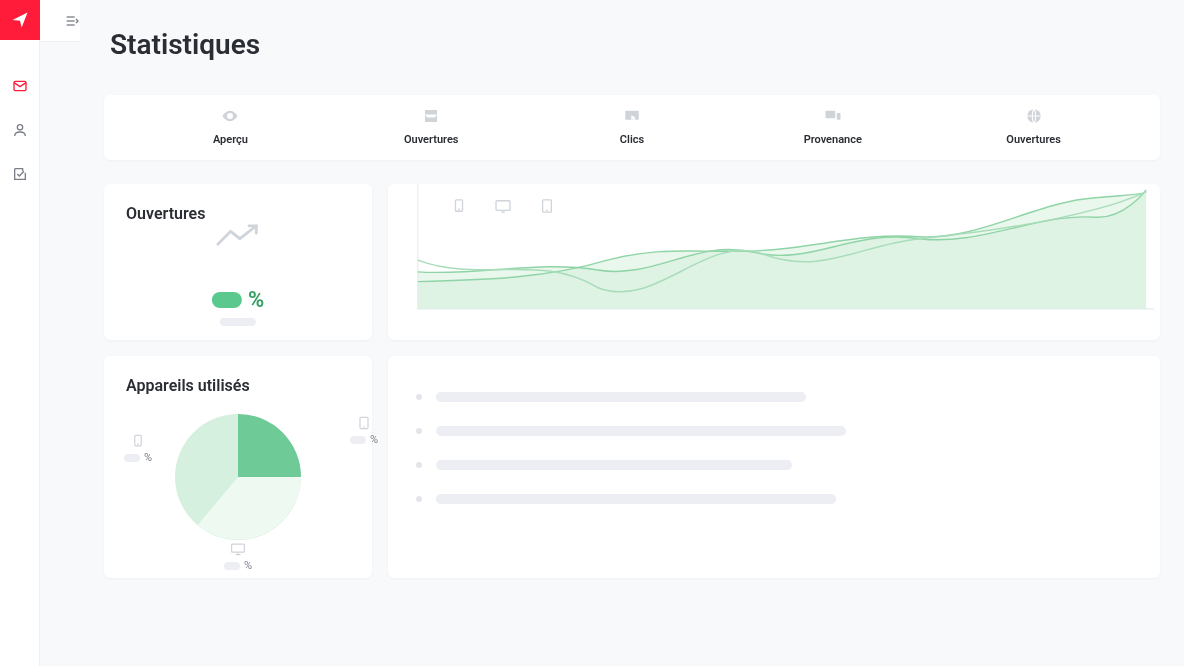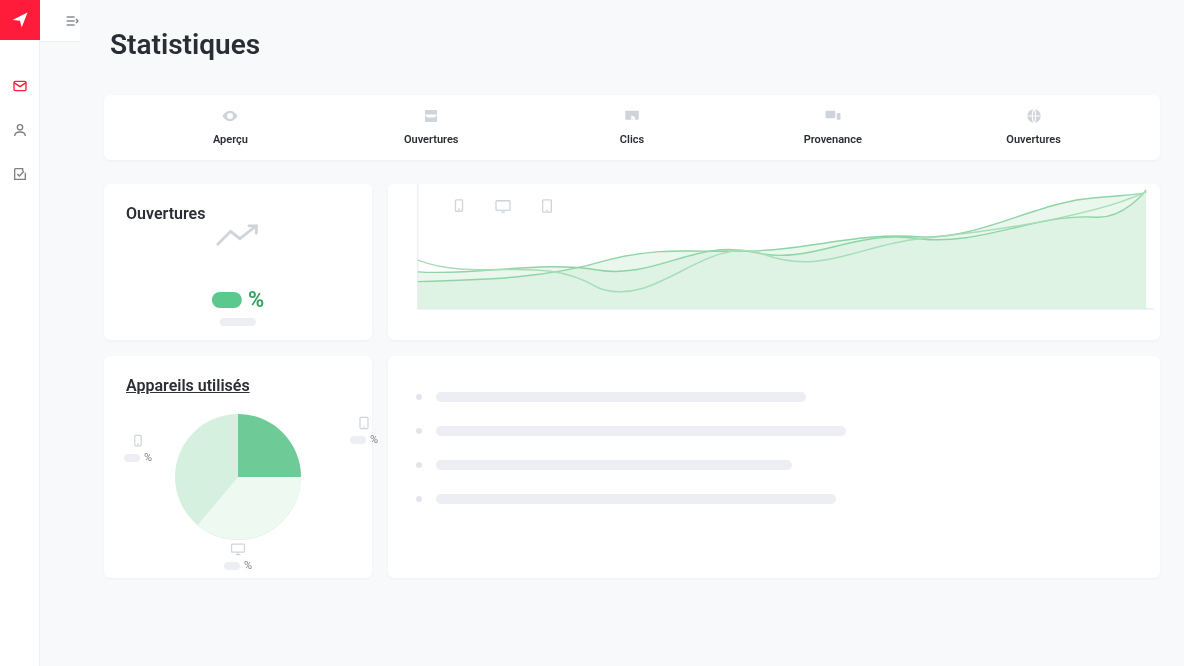--- a/index.html
+++ b/index.html
@@ -33,21 +33,21 @@
   .open-stat { display:flex; flex-direction:column; align-items:center; position:absolute; left:50%; transform:translateX(-50%); bottom:14px; gap:6px; }
   .open-stat-row { display:flex; align-items:center; gap:6px; }
   .pill-green { width: 30px; height:16px; border-radius:8px; background:#5bc98e; }
   .pct-green { font-size:22px; font-weight:600; color:#2f9e5f; }
   .bar-skel { width:36px; height:8px; border-radius:4px; background:#eceef3; }
   .card-chart { flex:1; height:156px; padding:14px 18px 8px; position:relative; }
   .chart-legend { position:absolute; left:62px; top:14px; display:flex; gap:26px; }
   .legend-icon { width:18px; height:14px; }
   .legend-icon svg { width:18px; height:14px; stroke:#cfd3da; fill:none; }
   .chart-area { position:absolute; left:24px; right:6px; bottom:10px; top:0px; }
-  .card-devices { width: 268px; height: 222px; position:relative;text-decoration:underline; }
+  .card-devices { width: 268px; height: 222px; position:relative; }
   .card-links { flex:1; height: 222px; }
   .pie-wrap { position:absolute; left:50%; top:58px; transform:translateX(-50%); }
   .dev-item { position:absolute; display:flex; flex-direction:column; align-items:center; gap:3px; }
   .dev-item svg { width:16px; height:14px; stroke:#cfd3da; fill:none; }
   .dev-row { display:flex; align-items:center; gap:4px; }
   .pill-grey { width:16px; height:8px; border-radius:4px; background:#eceef3; }
   .pct-grey { font-size:11px; color:#7a7f89; }
   .links-list { margin-top:16px; display:flex; flex-direction:column; gap:24px; padding-left:6px; }
   .link-row { display:flex; align-items:center; gap:14px; }
   .dot { width:6px; height:6px; border-radius:50%; background:#e2e5ea; }

